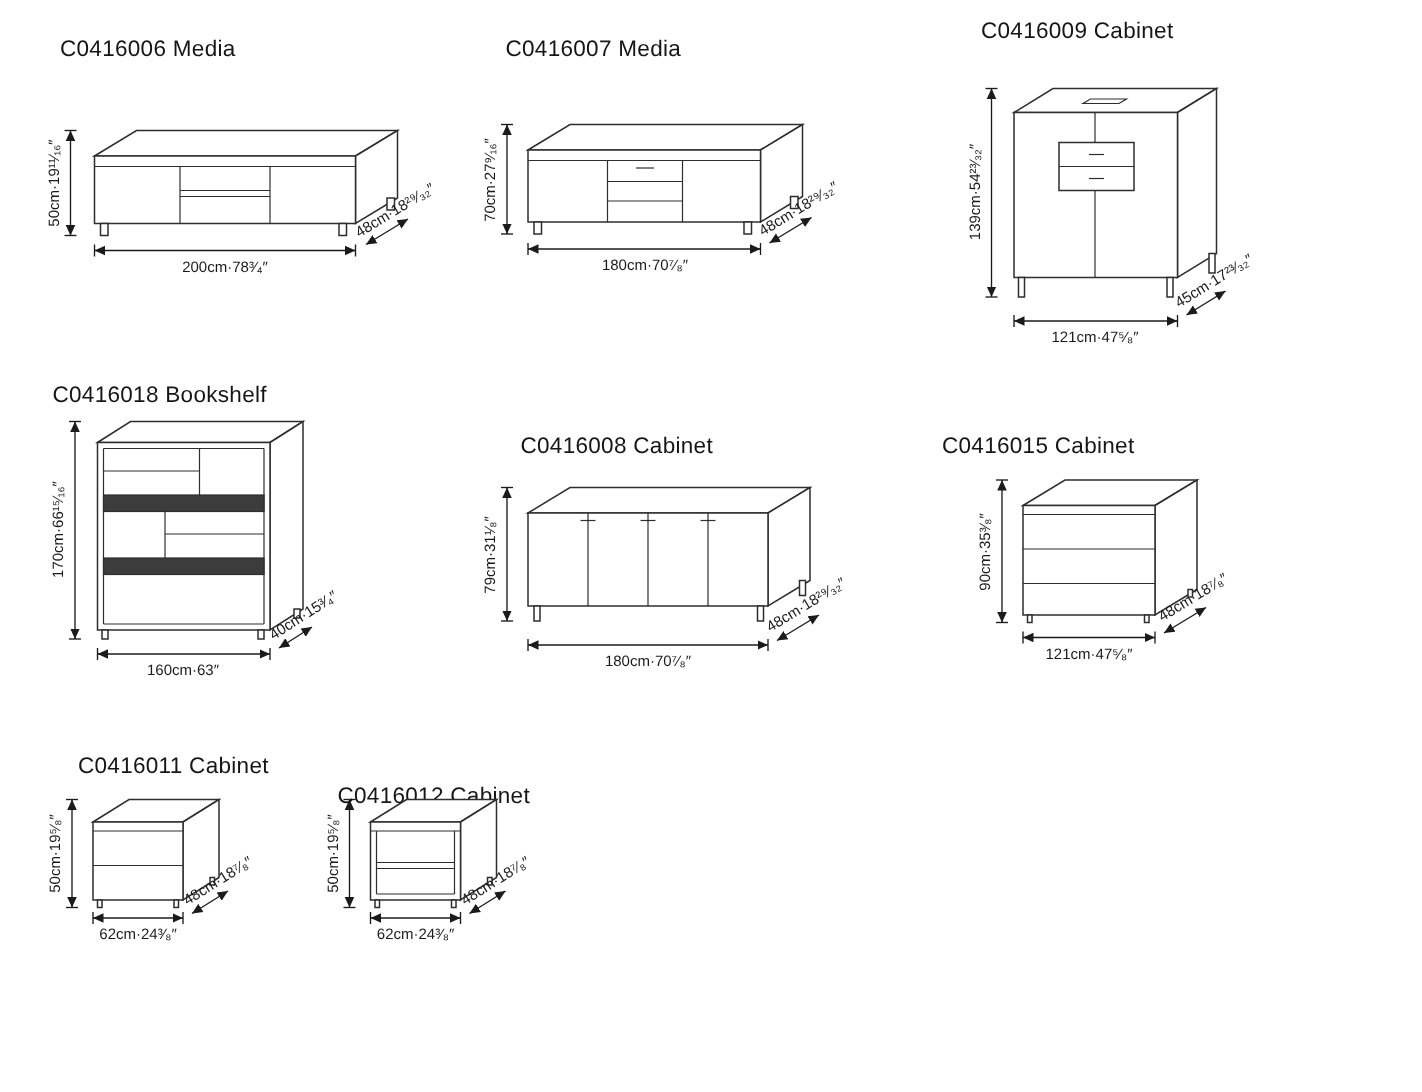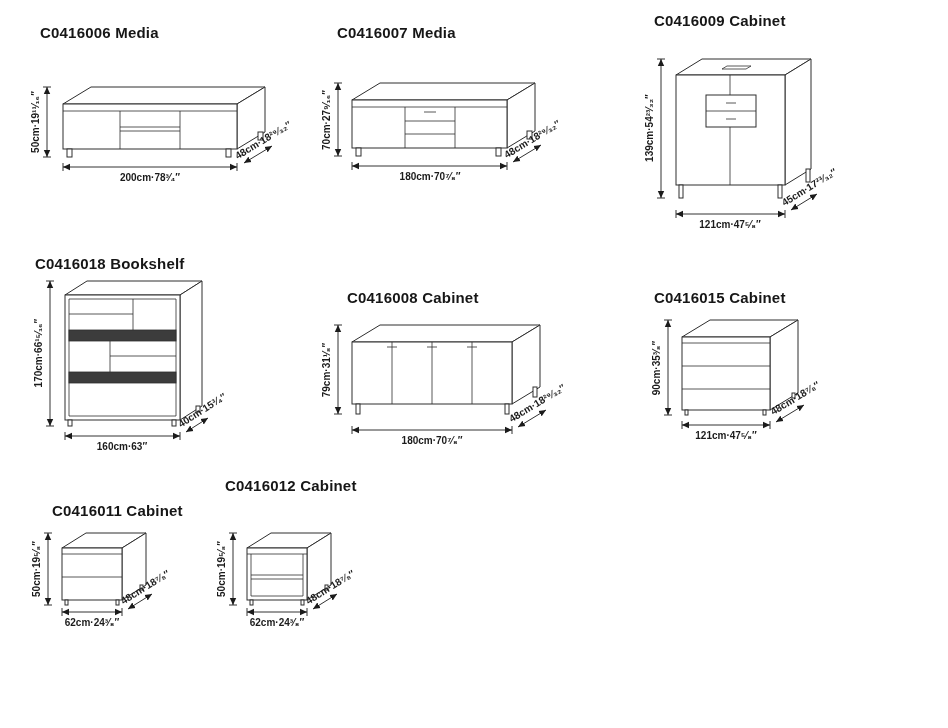--- a/index.html
+++ b/index.html
@@ -1,38 +1,38 @@
 <!DOCTYPE html>
 <html><head>
 <meta charset="utf-8">
 <style>
   html,body{margin:0;padding:0;background:#ffffff;}
   #sheet{position:relative;width:948px;height:728px;background:#ffffff;
-         font-family:"Liberation Sans",sans-serif;overflow:hidden;font-weight:bold;}
+         font-family:"Liberation Sans",sans-serif;overflow:hidden;}
   .title{position:absolute;font-size:15px;color:#161616;letter-spacing:.2px;white-space:nowrap;}
   svg.canvas{position:absolute;left:0;top:0;}
   .fo{fill:#ffffff;stroke:#2e2e2e;stroke-width:1;stroke-linejoin:miter;}
   .thin{fill:none;stroke:#2e2e2e;stroke-width:.8;}
   .dk{fill:#3c3c3c;stroke:#2e2e2e;stroke-width:.8;}
   .dim{fill:none;stroke:#1b1b1b;stroke-width:.9;}
   .dt{font-family:"Liberation Sans",sans-serif;font-size:10px;fill:#1b1b1b;text-anchor:middle;}
 </style>
 </head>
 <body>
 
 <div id="sheet">
 
   <div class="title" style="left:40px;top:24px">C0416006 Media</div>
   <div class="title" style="left:337px;top:24px">C0416007 Media</div>
   <div class="title" style="left:654px;top:12px">C0416009 Cabinet</div>
   <div class="title" style="left:35px;top:255px">C0416018 Bookshelf</div>
   <div class="title" style="left:347px;top:289px">C0416008 Cabinet</div>
-  <div class="title" style="left:654px;top:289px">C0416015 Cabinet</div>
+  <div class="title" style="left:628px;top:289px">C0416015 Cabinet</div>
   <div class="title" style="left:52px;top:502px">C0416011 Cabinet</div>
-  <div class="title" style="left:225px;top:477px">C0416012 Cabinet</div>
+  <div class="title" style="left:225px;top:522px">C0416012 Cabinet</div>
 
   <svg class="canvas" width="948" height="728" viewBox="0 0 948 728">
     <defs>
       <marker id="ah" markerWidth="7.5" markerHeight="8" refX="7" refY="4" orient="auto-start-reverse" markerUnits="userSpaceOnUse">
         <path d="M0,0.8 L7,4 L0,7.2 Z" fill="#1b1b1b"></path>
       </marker>
     </defs>
 
     <g>
       <g>

